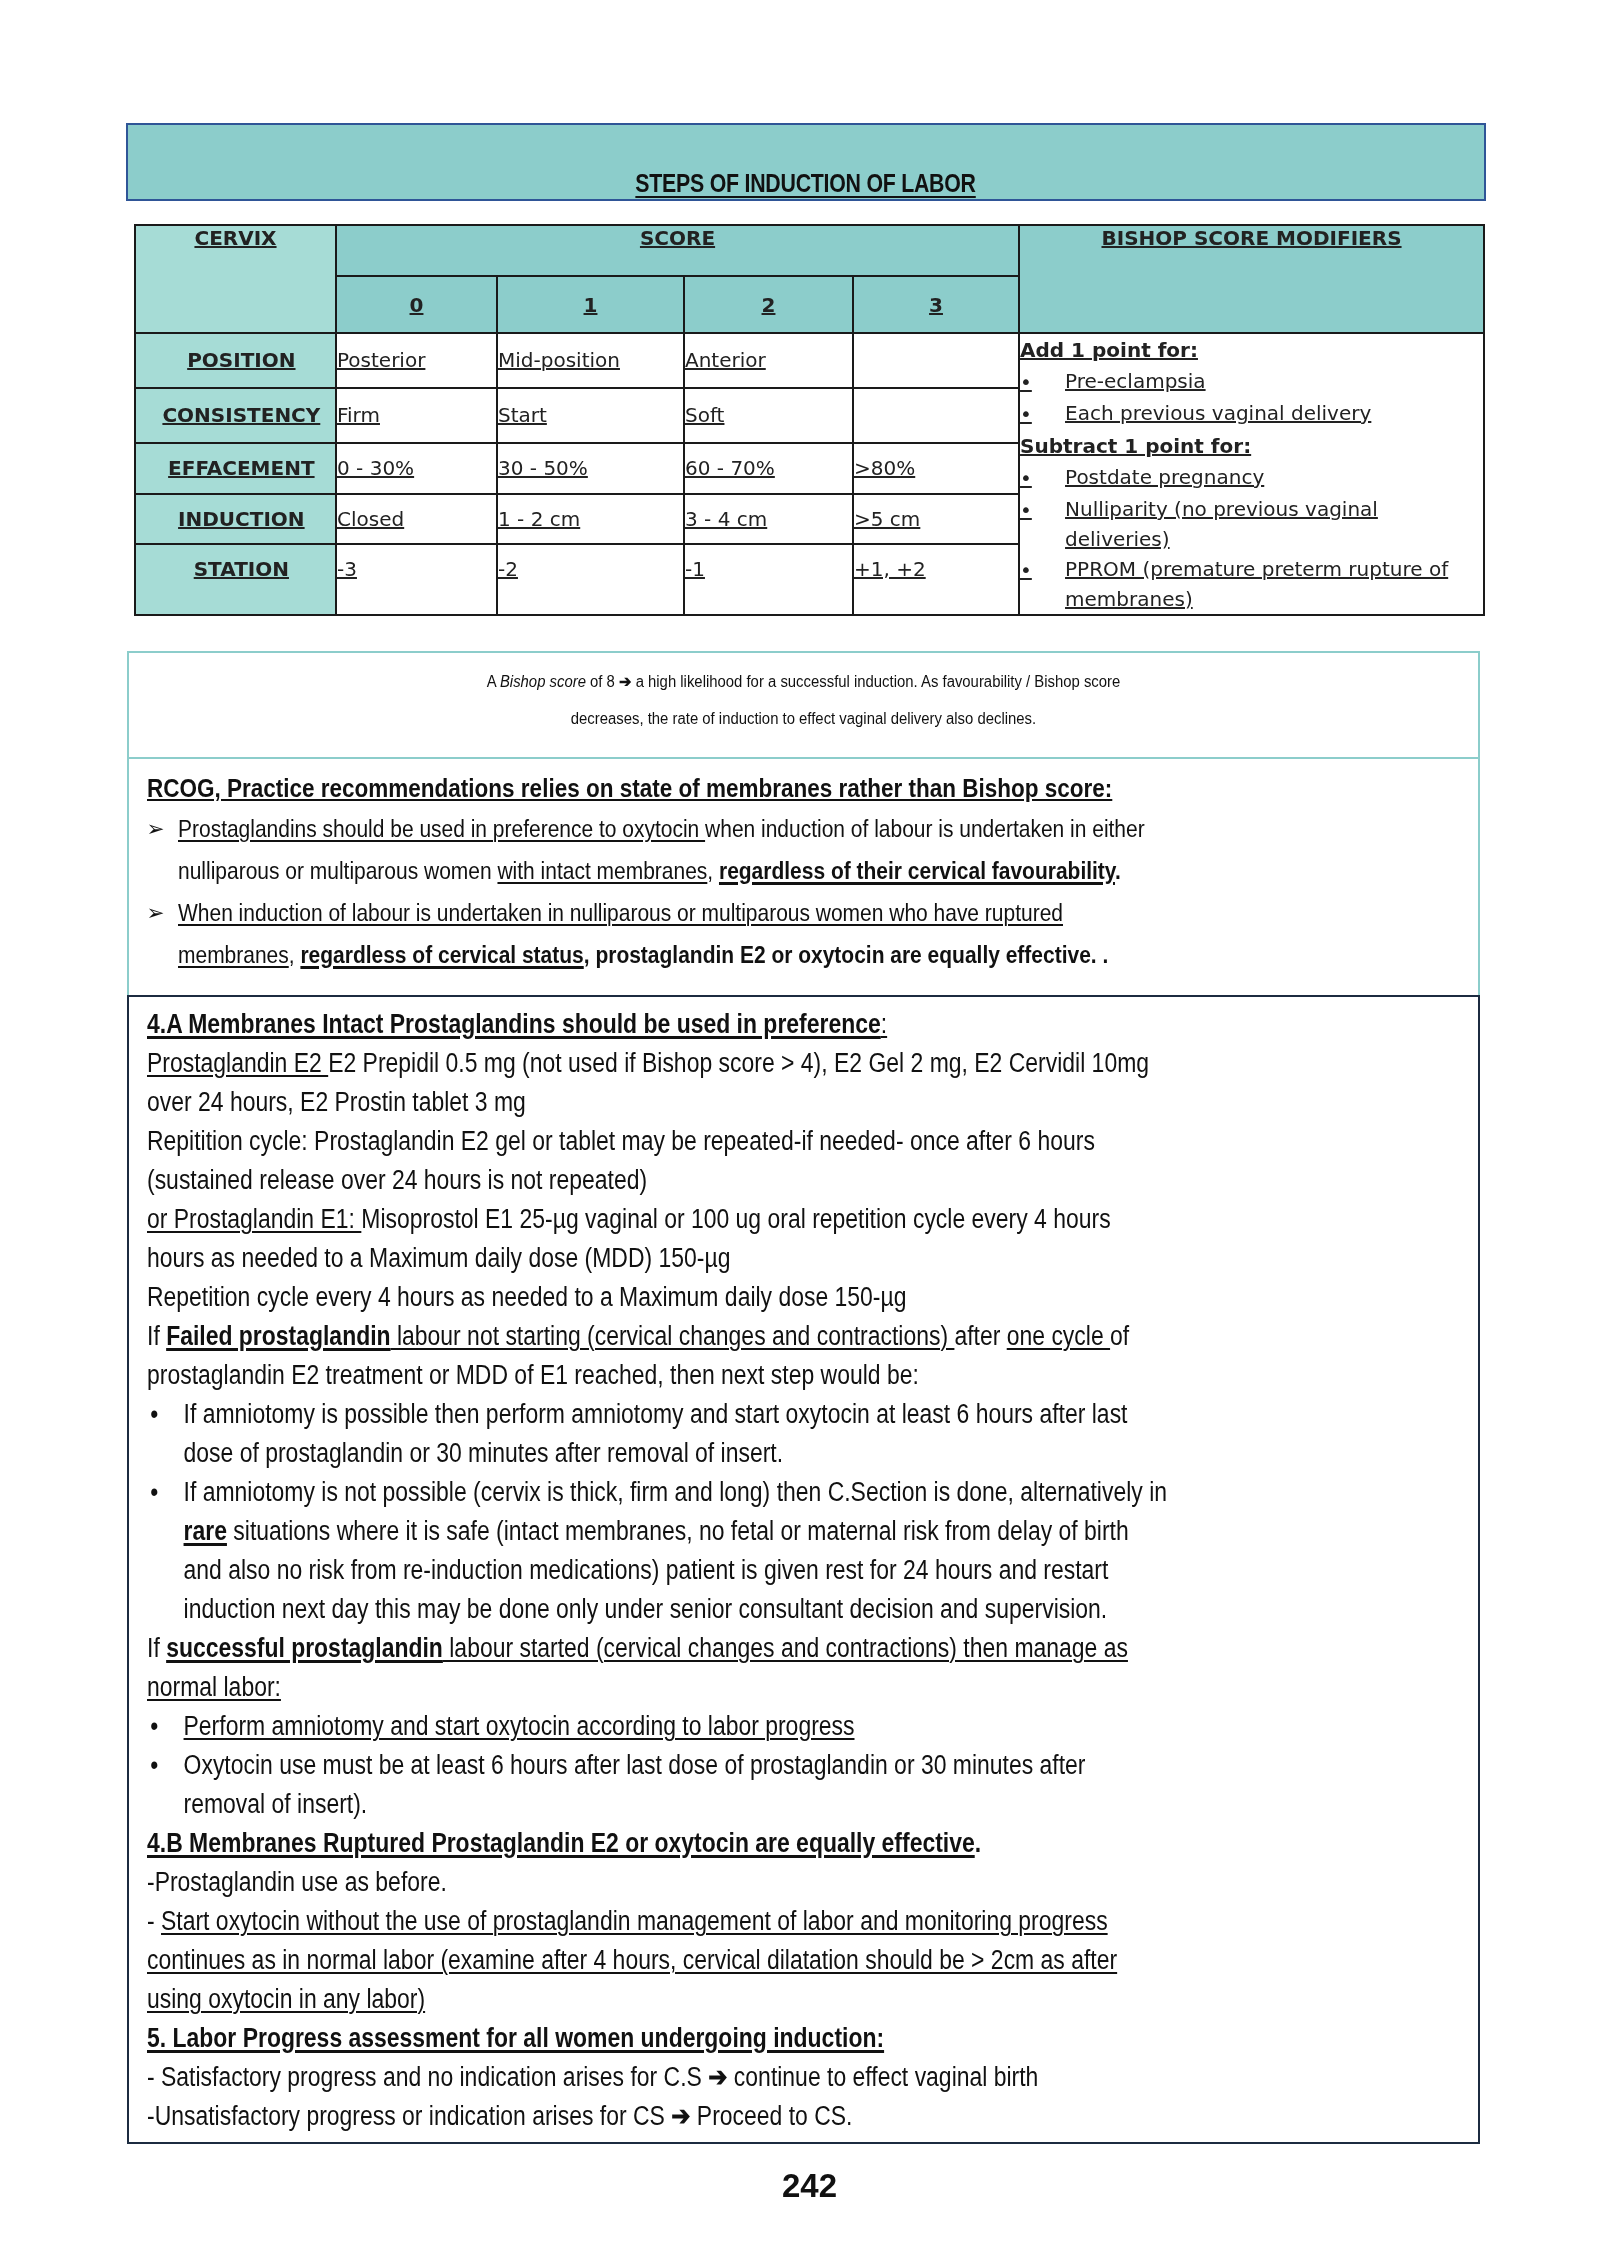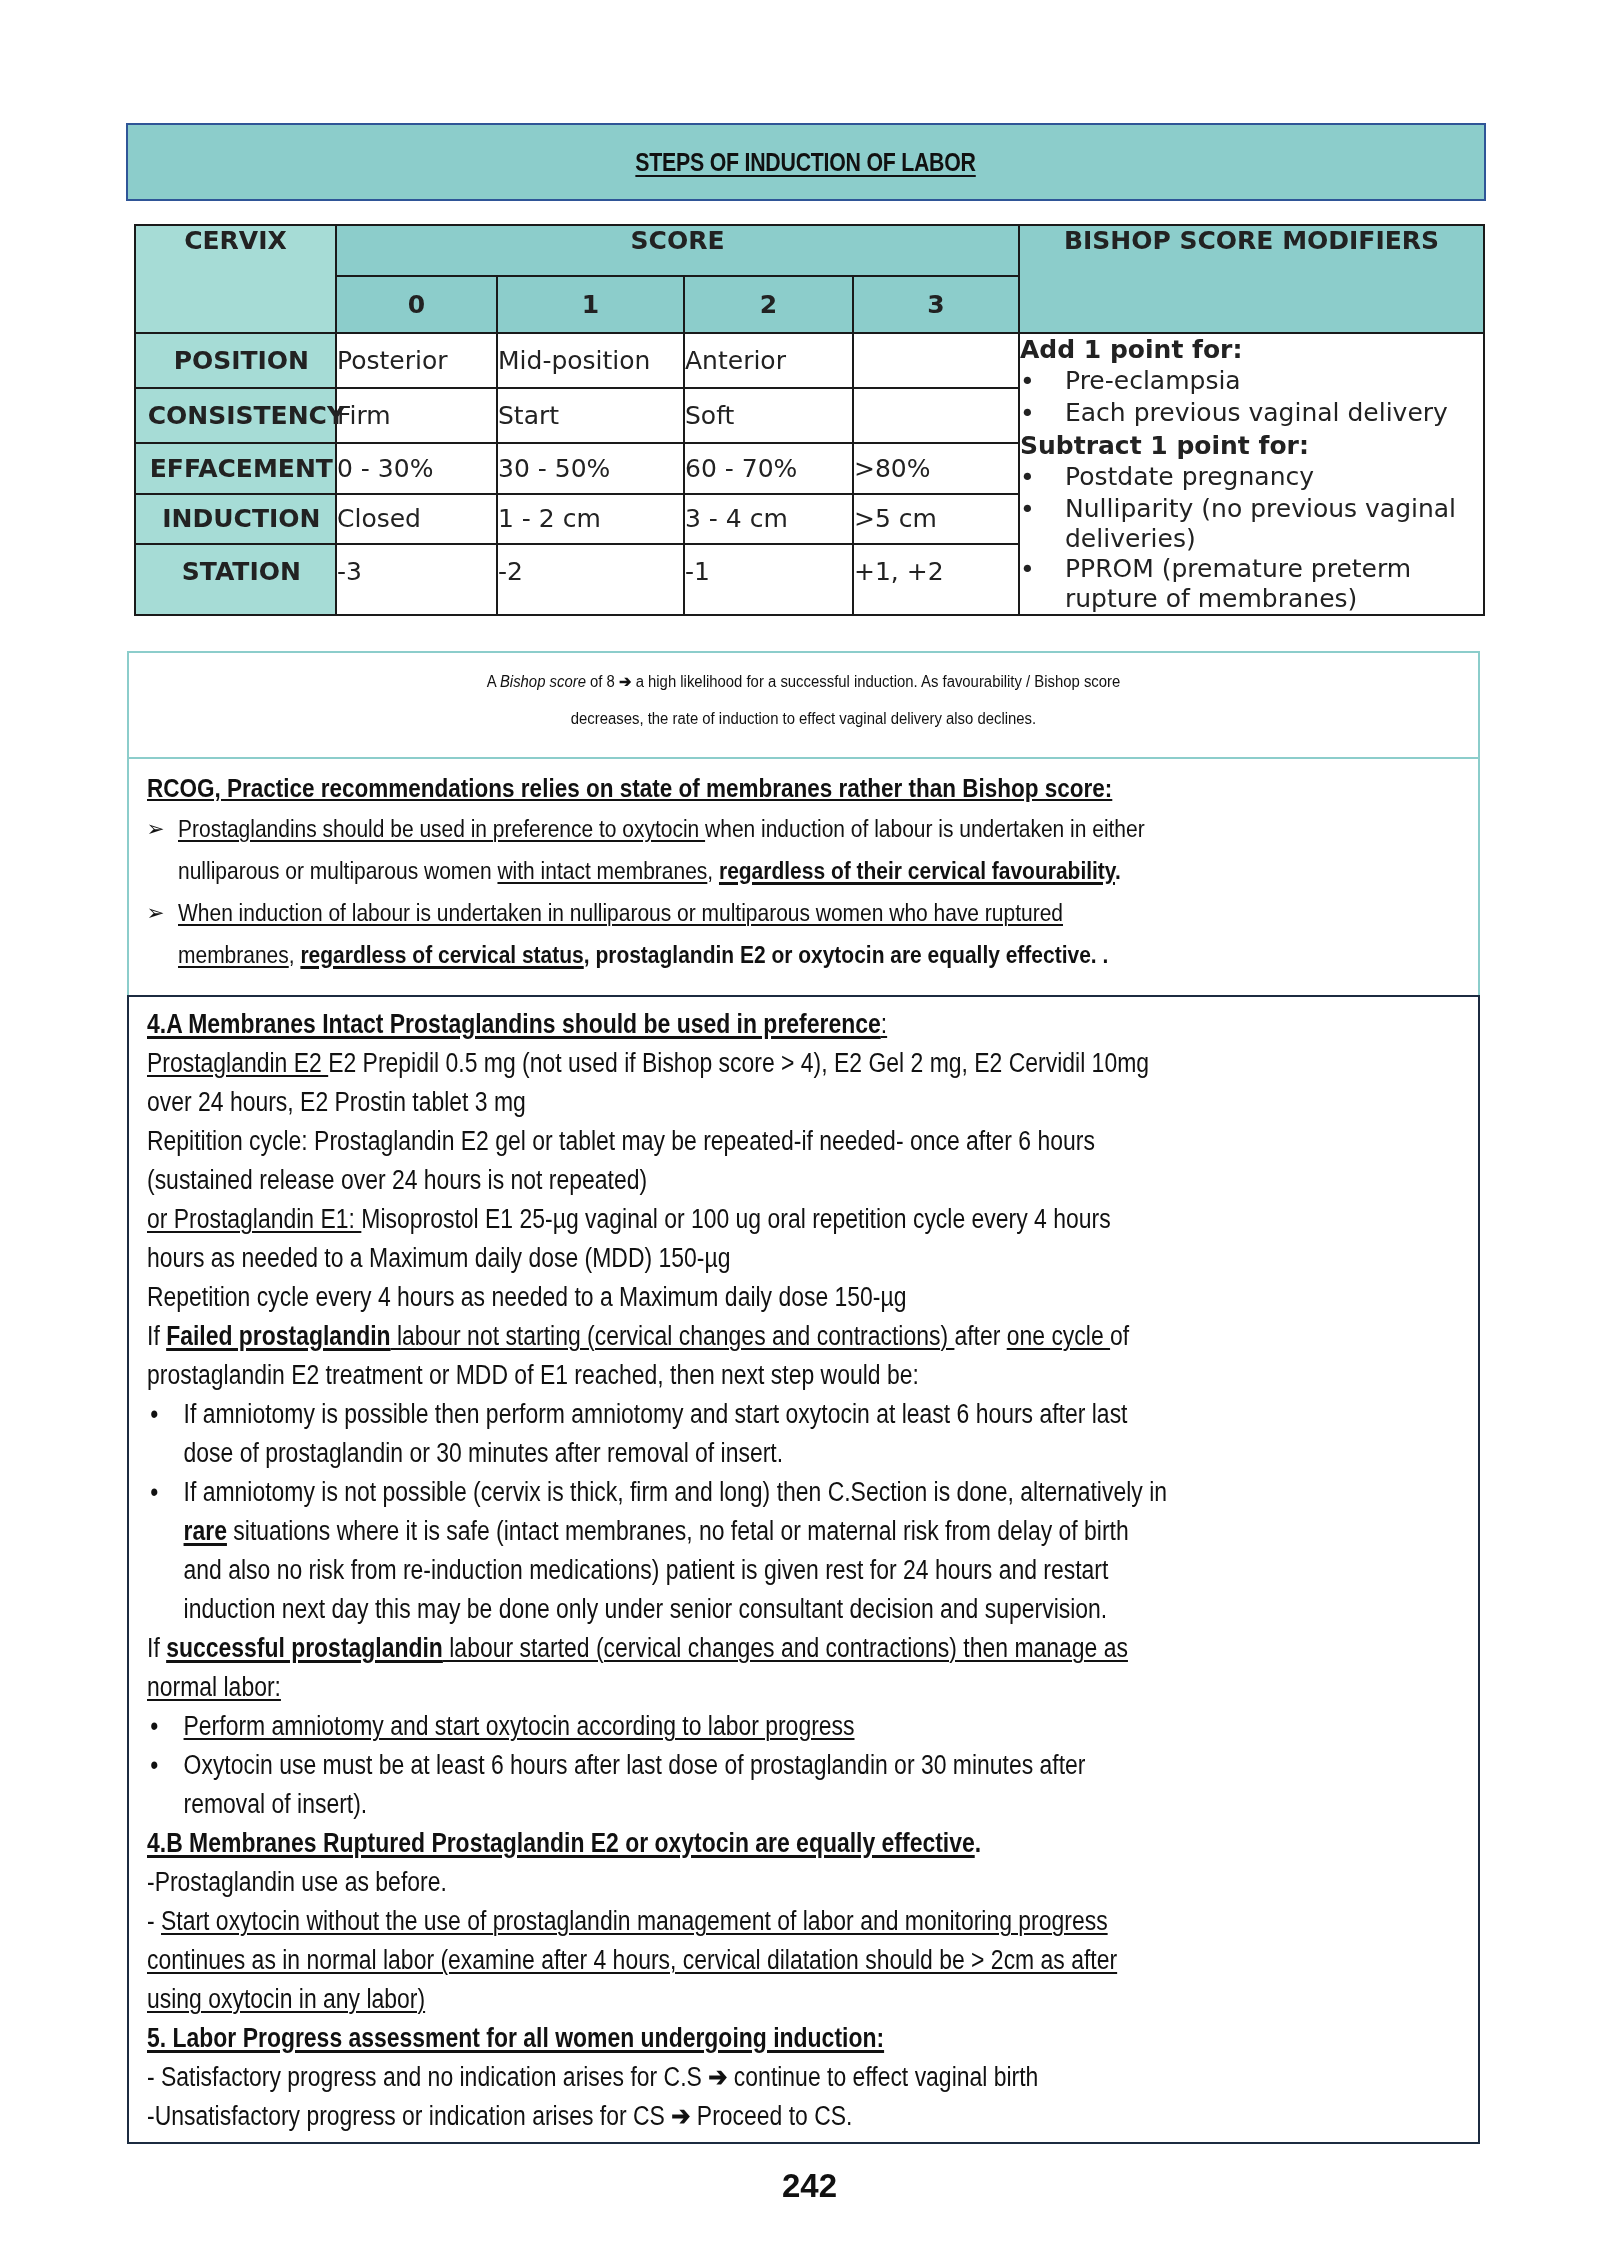--- a/index.html
+++ b/index.html
@@ -1,28 +1,28 @@
 <!DOCTYPE html>
 <html><head>
 <meta charset="utf-8">
 <style>
   html, body { margin: 0; padding: 0; background: #ffffff; }
   body { width: 1619px; height: 2263px; position: relative; overflow: hidden;
          font-family: "Liberation Sans", sans-serif; color: #111; }
 
   
   .title-box { position: absolute; left: 126px; top: 123px; width: 1356px; height: 74px;
-    background: #8ccdcb; border: 2.9px solid #2f5597; display: flex; align-items: center; justify-content: center; }
+    background: #8ccdcb; border: 2.9px solid #2f5597; display: flex; align-items: flex-end; justify-content: center; }
   .title-box .title { font-family: "Liberation Sans", sans-serif; font-size: 26px; font-weight: bold;
     text-decoration: underline; text-underline-offset: 3.9px; transform: scaleX(0.82); letter-spacing: -0.3px; }
 
   
   table.bishop { position: absolute; left: 134px; top: 224px; width: 1349px; border-collapse: collapse;
     font-family: "DejaVu Sans", sans-serif; table-layout: fixed; }
-  table.bishop td, table.bishop th { border: 2px solid #1a1a1a; padding: 0; font-size: 25px; color: #222; }
+  table.bishop td, table.bishop th { border: 2px solid #1a1a1a; padding: 0; font-size: 20px; color: #222; text-decoration: underline; }
   table.bishop th { background: #8ccdcb; font-weight: bold; vertical-align: top; }
   table.bishop th.cervix-head { background: #a6dcd6; }
   table.bishop td.rowhead { background: #a6dcd6; font-weight: bold; text-align: center; padding-left: 11.7px; vertical-align: middle; }
   table.bishop td.rowhead.station { vertical-align: top; padding-top: 11.7px; }
   table.bishop td.val { background: #fff; font-weight: normal; }
   table.bishop td.val.station { vertical-align: top; padding-top: 11.7px; }
   .hdr1 { height: 51px; }
   .hdr1 th { padding-top: 13.7px; }
   .hdr2 { height: 57px; }
   .hdr2 th { vertical-align: middle !important; }

